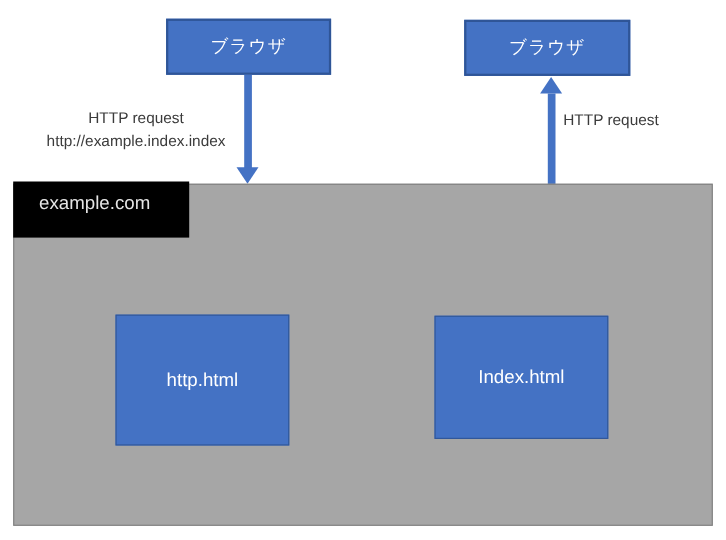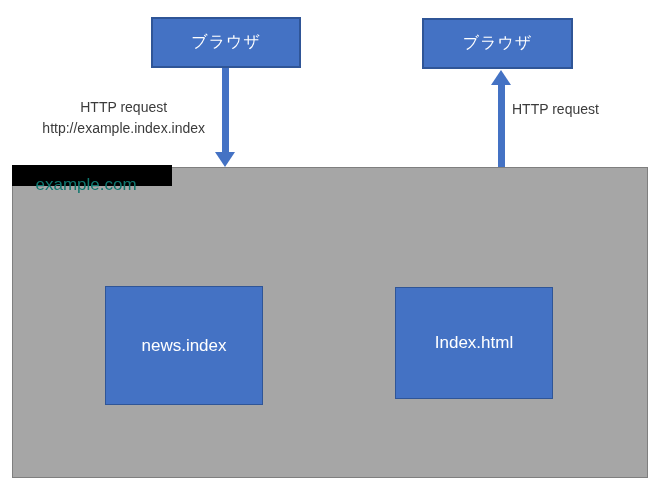--- a/index.html
+++ b/index.html
@@ -79,23 +79,23 @@
   .server-box {
     position: absolute;
     left: 12px; top: 167px;
     width: 636px; height: 311px;
     background: #A6A6A6;
     border: 1.5px solid #7F7F7F;
   }
   .server-label {
     position: absolute;
     left: -1.5px; top: -3px;
-    width: 160px; height: 21px;
+    width: 160px; height: 51px;
     background: #000000;
-    color: #0f766e;
+    color: #e5e5e5;
     font-size: 17px;
     line-height: 39px;
     padding-left: 24px;
   }
 
   
   .file-box {
     position: absolute;
     background: #4472C4;
     border: 1.5px solid #2F5597;
@@ -131,21 +131,21 @@
   <div class="arrow-shaft arrow-down-shaft"></div>
   <div class="arrow-head arrow-down-head"></div>
 
   <div class="arrow-head arrow-up-head"></div>
   <div class="arrow-shaft arrow-up-shaft"></div>
 
   <div class="server-box">
     <div class="server-label">example.com</div>
 
     <div class="file-box news">
-      <span>news.index</span>
+      <span>http.html</span>
     </div>
 
     <div class="file-box index">
       <span>Index.html</span>
     </div>
   </div>
 
 </div>
 
 </body></html>

